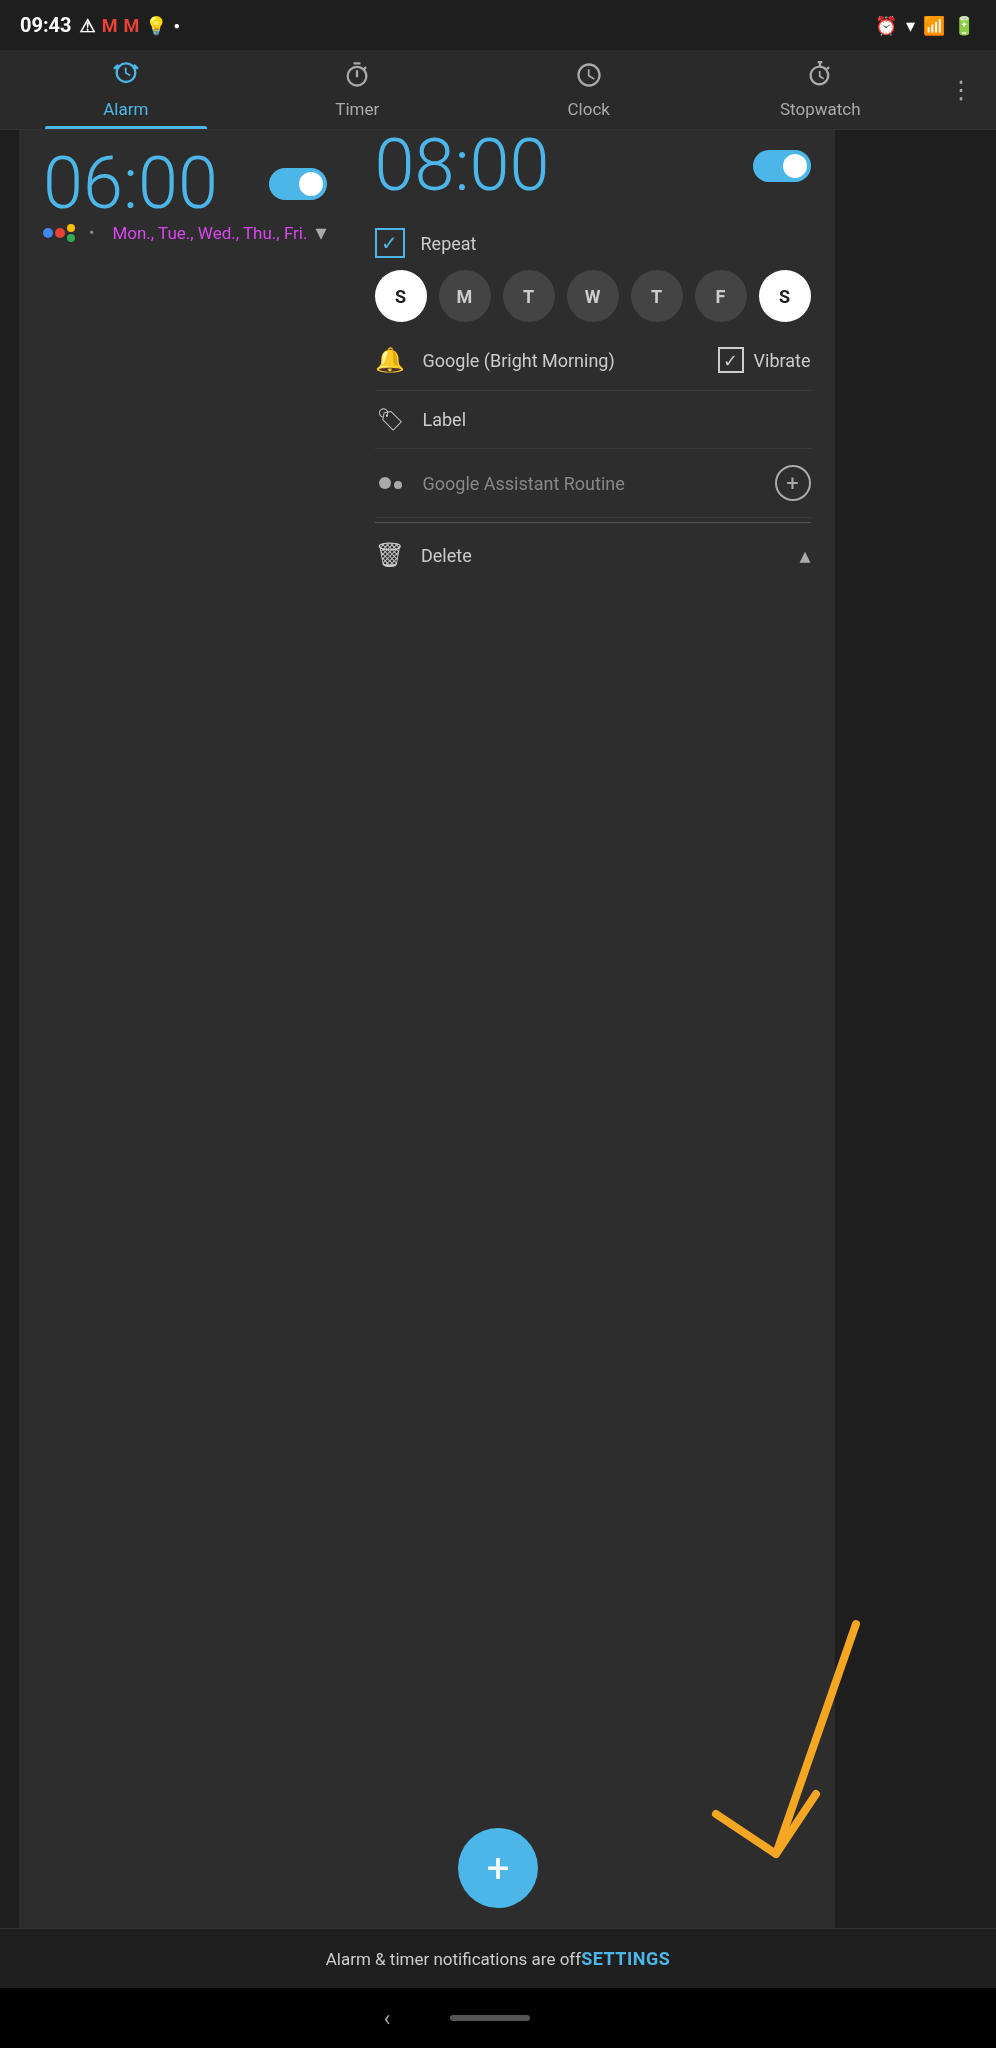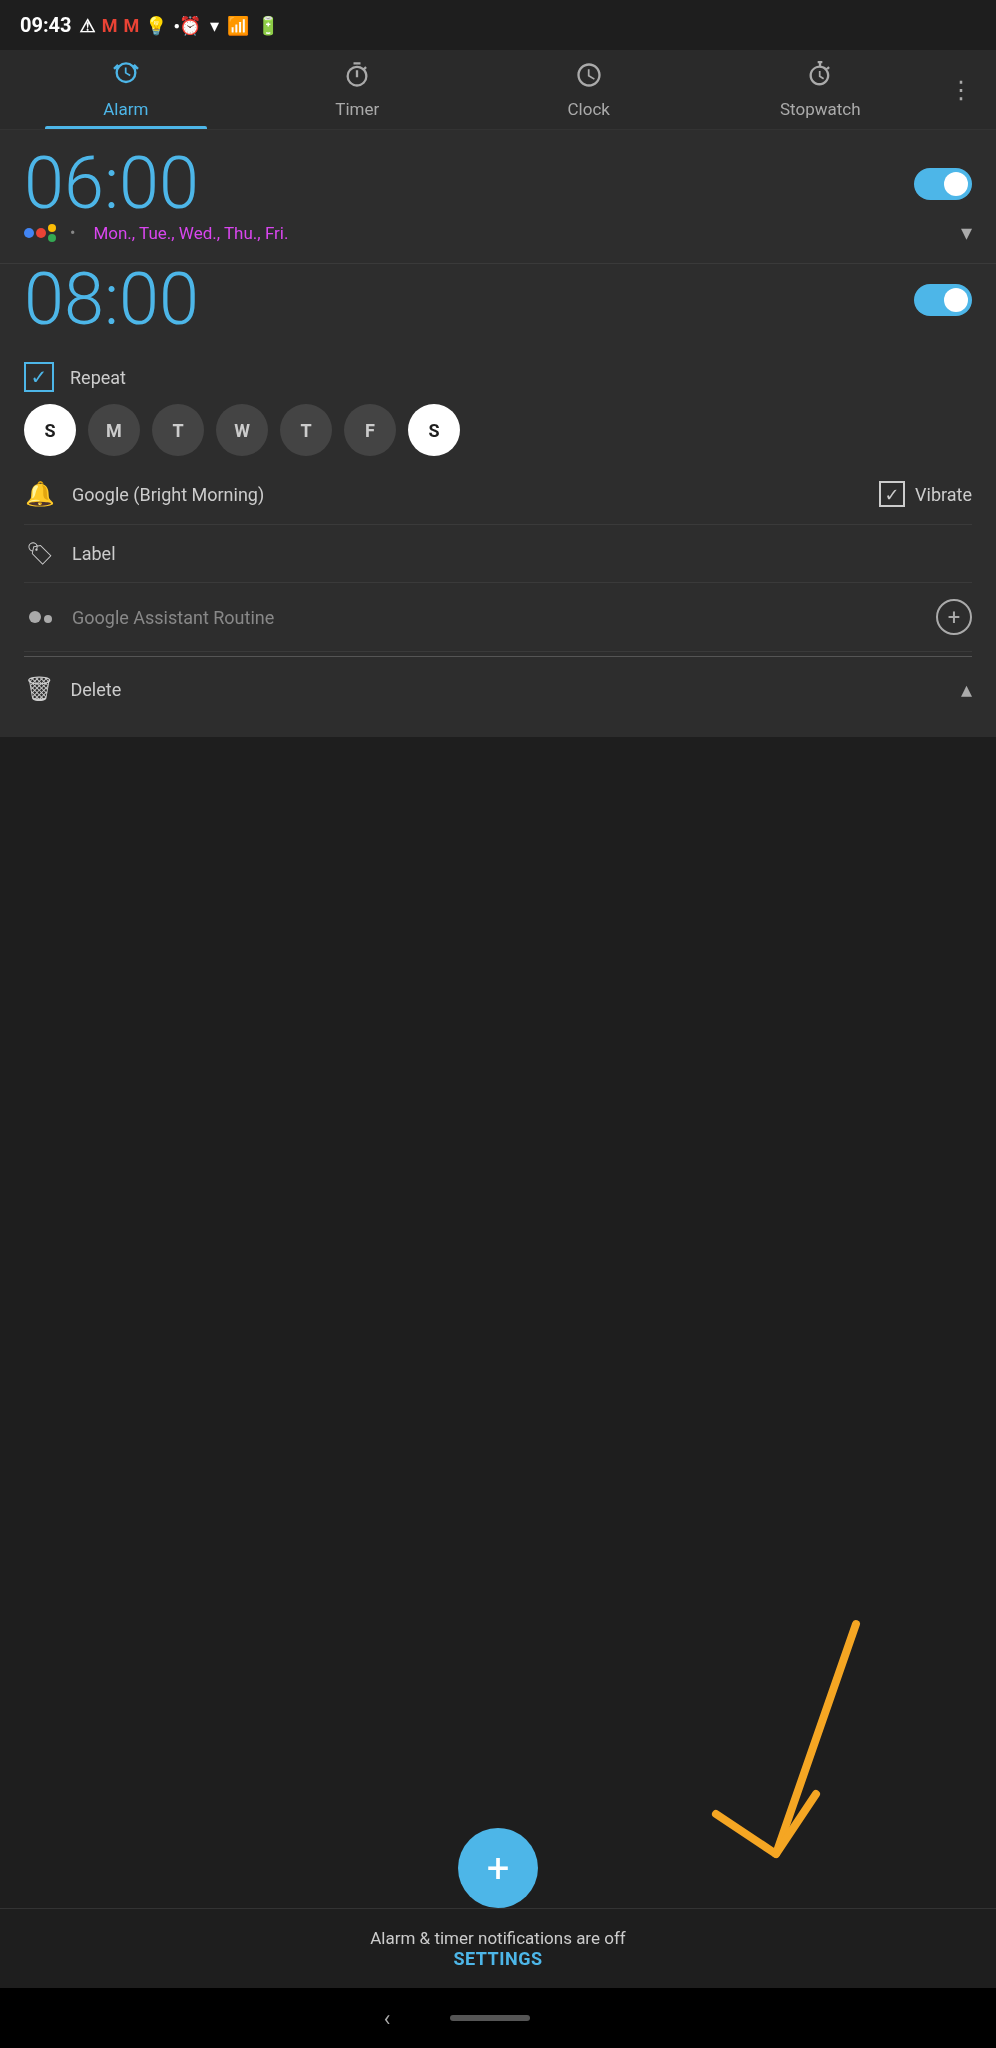--- a/index.html
+++ b/index.html
@@ -11,21 +11,21 @@
       font-family: 'Roboto', Arial, sans-serif;
       color: #ffffff;
       overflow: hidden;
       position: relative;
     }
 
     
     .status-bar {
       display: flex;
       align-items: center;
-      justify-content: flex-start;
+      justify-content: space-between;
       padding: 8px 20px;
       height: 50px;
       background: #1e1e1e;
     }
     .status-left {
       display: flex;
       align-items: center;
       gap: 8px;
       font-size: 20px;
       font-weight: bold;
@@ -280,21 +280,20 @@
       position: absolute;
       bottom: 60px;
       left: 0;
       right: 0;
       display: flex;
       align-items: center;
       justify-content: center;
       padding: 19px 24px;
       background: #1e1e1e;
       border-top: 1px solid #333;
-      flex-direction: column;
     }
     .notification-text {
       font-size: 17px;
       color: #ccc;
     }
     .settings-btn {
       font-size: 18px;
       font-weight: bold;
       color: #4db6e8;
       cursor: pointer;
@@ -349,23 +348,24 @@
     .ga-dots {
       display: flex;
       gap: 3px;
       align-items: flex-end;
     }
     .ga-dot-big { width: 12px; height: 12px; border-radius: 50%; background: #aaa; }
     .ga-dot-sm { width: 8px; height: 8px; border-radius: 50%; background: #aaa; }
 
     .content-area {
       display: flex;
-      flex-direction: column;
+      flex-direction: row;
       height: calc(2048px - 50px - 80px - 60px);
       overflow: hidden;
+      padding-left: 19px;
     }
 
     .spacer-area {
       flex: 1;
       background: #1e1e1e;
       min-height: 300px;
     }
   </style>
 </head>
 <body>

